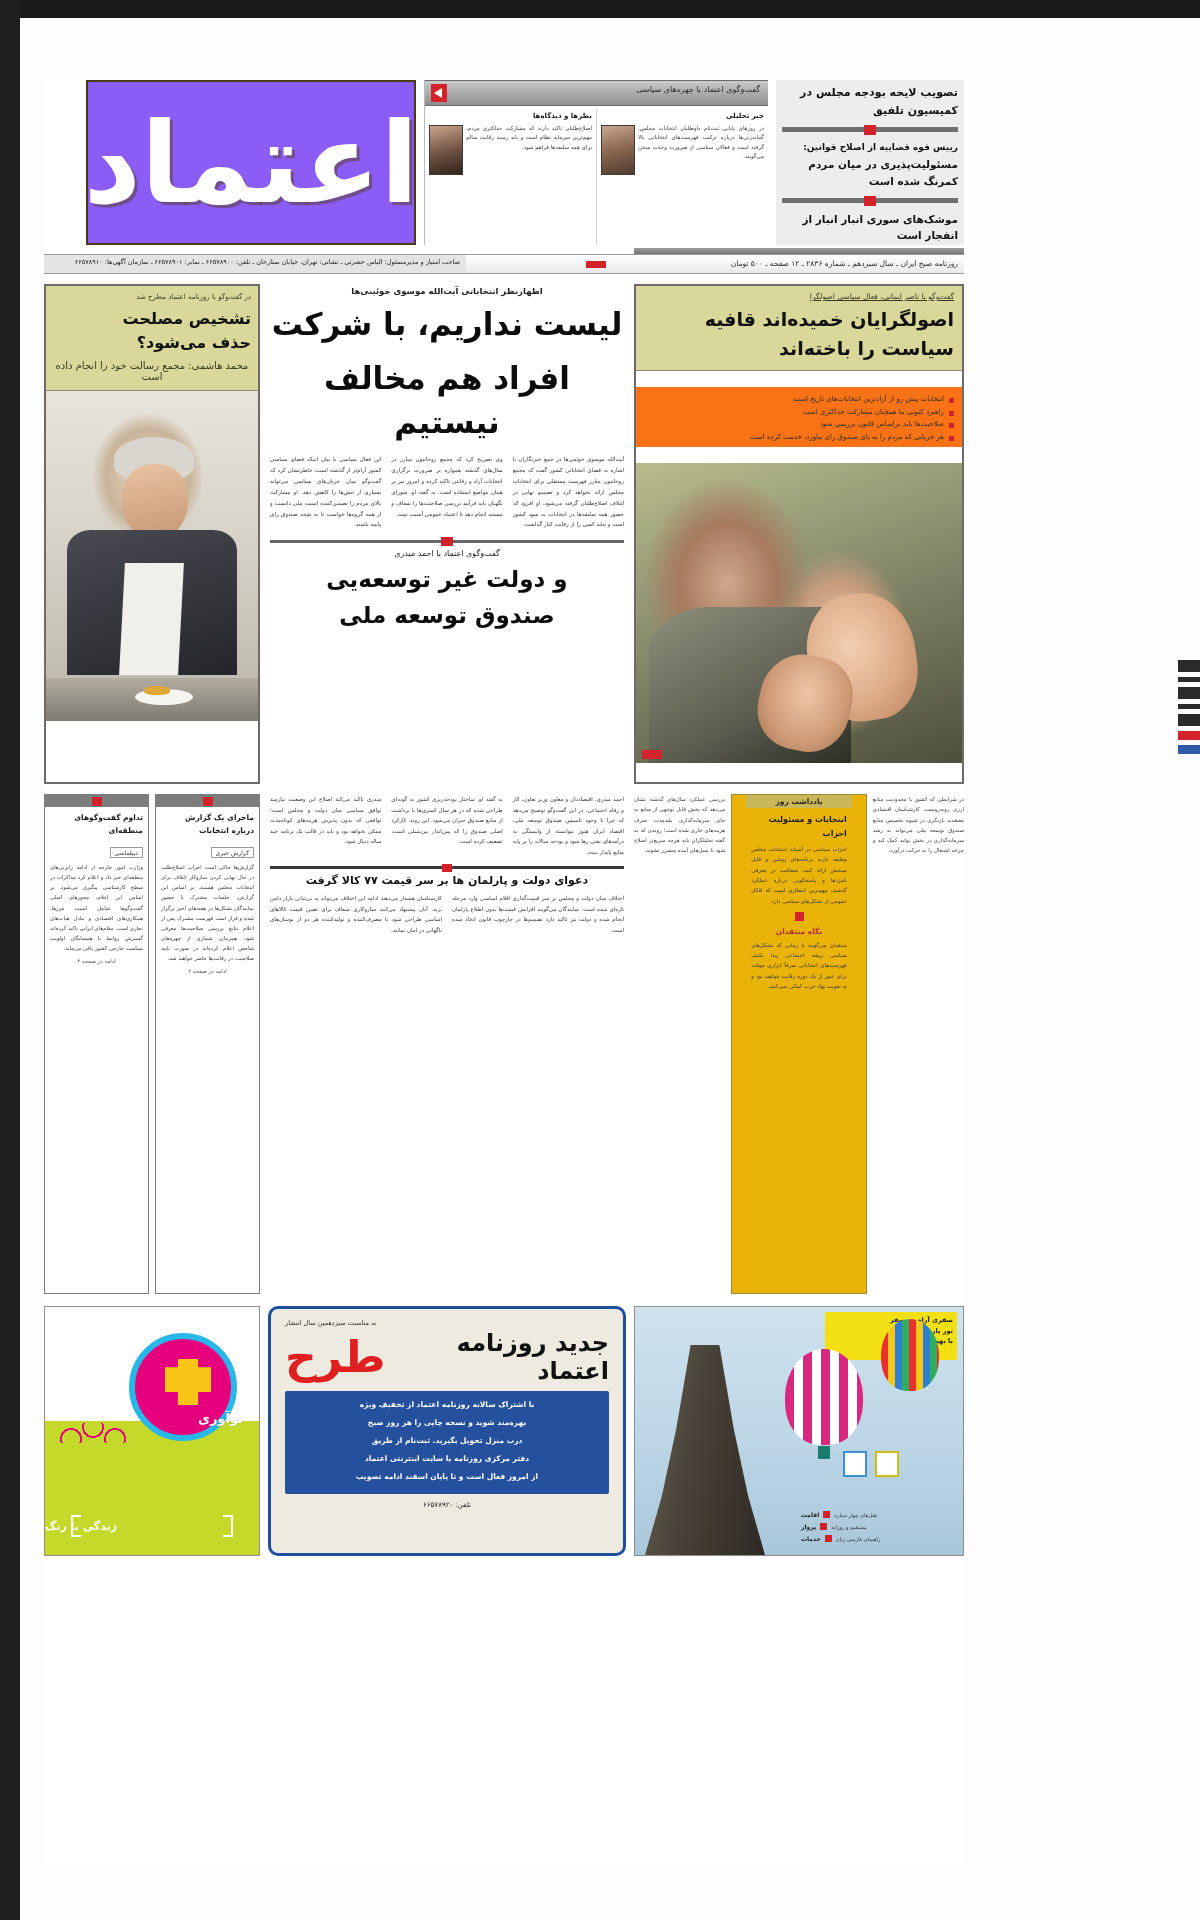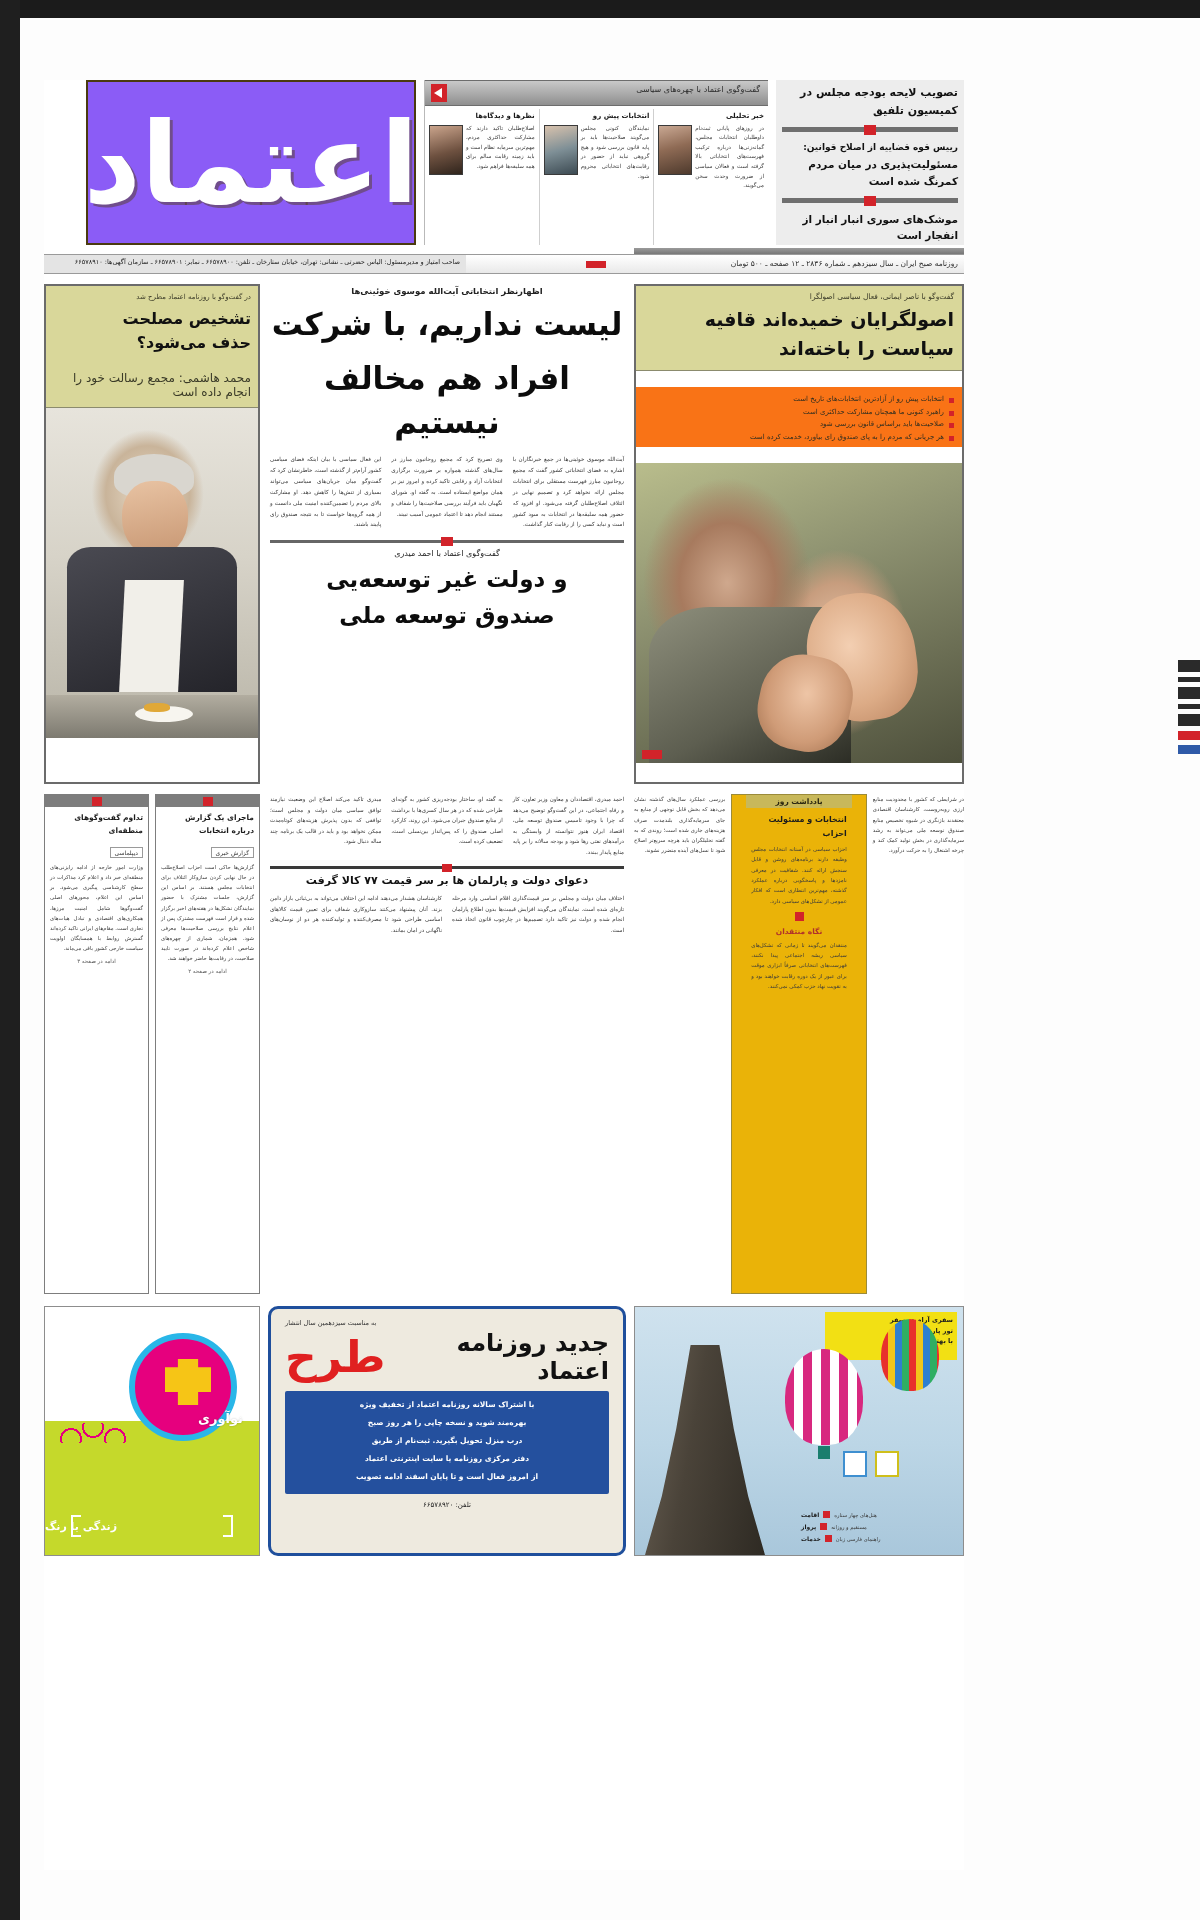--- a/index.html
+++ b/index.html
@@ -129,21 +129,21 @@
     background:repeating-linear-gradient(to right,#1c1c1c 0 2px,#fff 2px 4px,#1c1c1c 4px 5px,#fff 5px 9px);
     opacity:.85;
   }
 
   
   .band { display:flex; margin-top:10px; height:500px; gap:0; }
 
   
   .left-feature { width:330px; border:2px solid #6b6b6b; position:relative; background:#fff; }
   .lf-head { background:#d9d79a; padding:6px 8px 8px; border-bottom:1px solid #8b8b6e; }
-  .lf-kicker { font-size:7.5px; color:#3b3b28; text-align:right; margin-bottom:4px; }
+  .lf-kicker { font-size:7.5px; color:#3b3b28; text-align:right; margin-bottom:4px;text-decoration:underline; }
   .lf-title { font-size:19px; font-weight:700; color:#111; line-height:1.5; text-align:right; }
   .lf-bullets { padding:6px 8px 4px; background:#f97316; }
   .lf-bullets li {
     list-style:none; font-size:7px; color:#2d2d20; line-height:1.8;
     text-align:right; position:relative; padding-right:10px;
   }
   .lf-bullets li::before{
     content:""; position:absolute; right:0; top:5px; width:5px; height:5px; background:#d2232a;
   }
   .lf-photo {
@@ -193,21 +193,21 @@
   .cf-sub-kicker { font-size:8px; text-align:center; color:#222; margin-bottom:4px; }
   .cf-subtitle {
     font-size:23px; font-weight:700; color:#0c0c0c; line-height:1.55; text-align:center;
   }
 
   
   .right-feature { width:216px; border:2px solid #6b6b6b; background:#fff; }
   .rf-head { background:#d9d79a; padding:6px 7px 8px; border-bottom:1px solid #8b8b6e; }
   .rf-kicker { font-size:7px; color:#3b3b28; text-align:right; margin-bottom:4px; line-height:1.6; }
   .rf-title { font-size:16px; font-weight:700; color:#111; line-height:1.5; text-align:right; }
-  .rf-byline { font-size:12px; color:#3b3b28; text-align:right; margin-top:16px; }
+  .rf-byline { font-size:10px; color:#3b3b28; text-align:center; margin-top:5px; }
   .rf-photo {
     height:330px;
     background:
       radial-gradient(ellipse 70px 80px at 48% 26%, #e9dcc9 0%, #c9b49a 60%, transparent 80%),
       linear-gradient(to bottom,#e7e4dc 0%,#d7d3c8 45%,#b9b5a8 100%);
     position:relative; overflow:hidden;
   }
   .rf-photo .hair { position:absolute; left:32%; top:14%; width:80px; height:44px; background:#d9d6cf; border-radius:50% 50% 35% 35%; }
   .rf-photo .face { position:absolute; left:36%; top:22%; width:66px; height:76px; background:linear-gradient(170deg,#e8c3a3,#c79672); border-radius:46% 46% 52% 52%; }
   .rf-photo .jacket { position:absolute; left:10%; bottom:14%; width:80%; height:44%; background:linear-gradient(160deg,#4a4a52,#24242a); border-radius:14% 14% 0 0; }
@@ -382,25 +382,20 @@
       <div class="teaser-block">
         <div class="teaser-bar">
           <span class="lbl">گفت‌وگوی اعتماد با چهره‌های سیاسی</span>
           <span class="marker"></span>
         </div>
         <div class="teaser-cols">
           <div class="teaser-col">
             <div class="tc-title">خبر تحلیلی</div>
             <div class="tc-face"></div>
             <div class="tc-body">در روزهای پایانی ثبت‌نام داوطلبان انتخابات مجلس، گمانه‌زنی‌ها درباره ترکیب فهرست‌های انتخاباتی بالا گرفته است و فعالان سیاسی از ضرورت وحدت سخن می‌گویند.</div>
-          </div>
-          <div class="teaser-col">
-            <div class="tc-title">انتخابات پیش رو</div>
-            <div class="tc-face b2"></div>
-            <div class="tc-body">نمایندگان کنونی مجلس می‌گویند صلاحیت‌ها باید بر پایه قانون بررسی شود و هیچ گروهی نباید از حضور در رقابت‌های انتخاباتی محروم شود.</div>
           </div>
           <div class="teaser-col">
             <div class="tc-title">نظرها و دیدگاه‌ها</div>
             <div class="tc-face b3"></div>
             <div class="tc-body">اصلاح‌طلبان تاکید دارند که مشارکت حداکثری مردم، مهم‌ترین سرمایه نظام است و باید زمینه رقابت سالم برای همه سلیقه‌ها فراهم شود.</div>
           </div>
         </div>
       </div>
 
       <div class="right-top">

